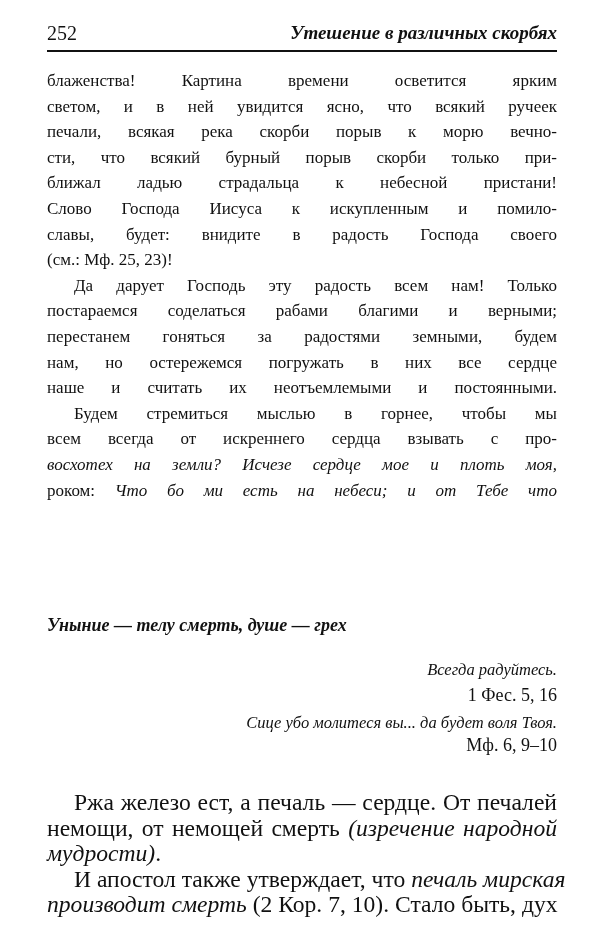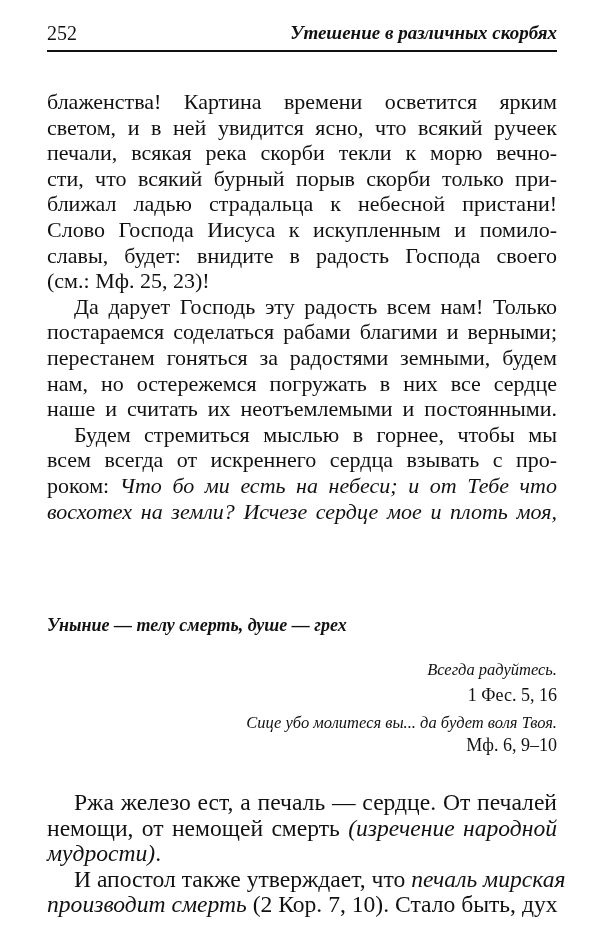--- a/index.html
+++ b/index.html
@@ -2,21 +2,21 @@
 <html><head>
 <meta charset="utf-8">
 <style>
   html,body{margin:0;padding:0;background:#fff;}
   body{width:600px;height:938px;overflow:hidden;position:relative;font-family:"Liberation Serif","DejaVu Serif",serif;color:#111;}
   .page{position:absolute;left:47px;top:0;width:510px;}
   .header{position:absolute;top:22px;left:0;width:510px;height:24px;font-size:20px;}
   .pno{position:absolute;left:0;top:0;}
   .htitle{position:absolute;right:0;top:0;font-style:italic;font-weight:bold;font-size:19px;}
   .rule{position:absolute;left:0;top:50px;width:510px;height:2px;background:#111;}
-  .body{position:absolute;left:0;top:89px;width:510px;font-size:22px;line-height:25.6px;}
+  .body{position:absolute;left:0;top:68px;width:510px;font-size:17px;line-height:25.6px;}
   .line{display:block;text-align:justify;text-align-last:justify;white-space:nowrap;height:25.6px;}
   .line.last{text-align-last:left;}
   .ind{text-indent:27px;}
   i{font-style:italic;}
   .sect{position:absolute;left:0;top:615px;width:510px;text-align:left;font-size:18px;font-weight:bold;font-style:italic;}
   .epi{position:absolute;right:0;width:510px;text-align:right;font-size:16.5px;}
   .epi.it{font-style:italic;}
   .epi.ref{font-size:18px;}
   .body2{position:absolute;left:0;top:790px;width:510px;font-size:23.6px;line-height:25.6px;}
 </style>
@@ -27,39 +27,39 @@
   <div class="header">
     <span class="pno">252</span>
     <span class="htitle">Утешение в различных скорбях</span>
   </div>
   <div class="rule"></div>
 
   <div class="body">
     <div>
       <span class="line">блаженства! Картина времени осветится ярким</span>
       <span class="line">светом, и в ней увидится ясно, что всякий ручеек</span>
-      <span class="line">печали, всякая река скорби текли к морю вечно-</span>
+      <span class="line">печали, всякая река скорби порыв к морю вечно-</span>
       <span class="line">сти, что всякий бурный порыв скорби только при-</span>
       <span class="line">ближал ладью страдальца к небесной пристани!</span>
       <span class="line">Слово Господа Иисуса к искупленным и помило-</span>
       <span class="line">славы, будет: внидите в радость Господа своего</span>
       <span class="line last">(см.: Мф. 25, 23)!</span>
     </div>
     <div>
       <span class="line ind">Да дарует Господь эту радость всем нам! Только</span>
       <span class="line">постараемся соделаться рабами благими и верными;</span>
       <span class="line">перестанем гоняться за радостями земными, будем</span>
       <span class="line">нам, но остережемся погружать в них все сердце</span>
       <span class="line">наше и считать их неотъемлемыми и постоянными.</span>
     </div>
     <div>
       <span class="line ind">Будем стремиться мыслью в горнее, чтобы мы</span>
       <span class="line">всем всегда от искреннего сердца взывать с про-</span>
+      <span class="line"><i>восхотех на земли? Исчезе сердце мое и плоть моя,</i></span>
       <span class="line"><span>роком: </span><i>Что бо ми есть на небеси; и от Тебе что</i></span>
-      <span class="line"><i>восхотех на земли? Исчезе сердце мое и плоть моя,</i></span>
     </div>
   </div>
 
   <div class="sect">Уныние — телу смерть, душе — грех</div>
 
   <div class="epi it" style="top:660px">Всегда радуйтесь.</div>
   <div class="epi ref" style="top:685px">1 Фес. 5, 16</div>
   <div class="epi it" style="top:713px">Сице убо молитеся вы... да будет воля Твоя.</div>
   <div class="epi ref" style="top:735px">Мф. 6, 9–10</div>
 

